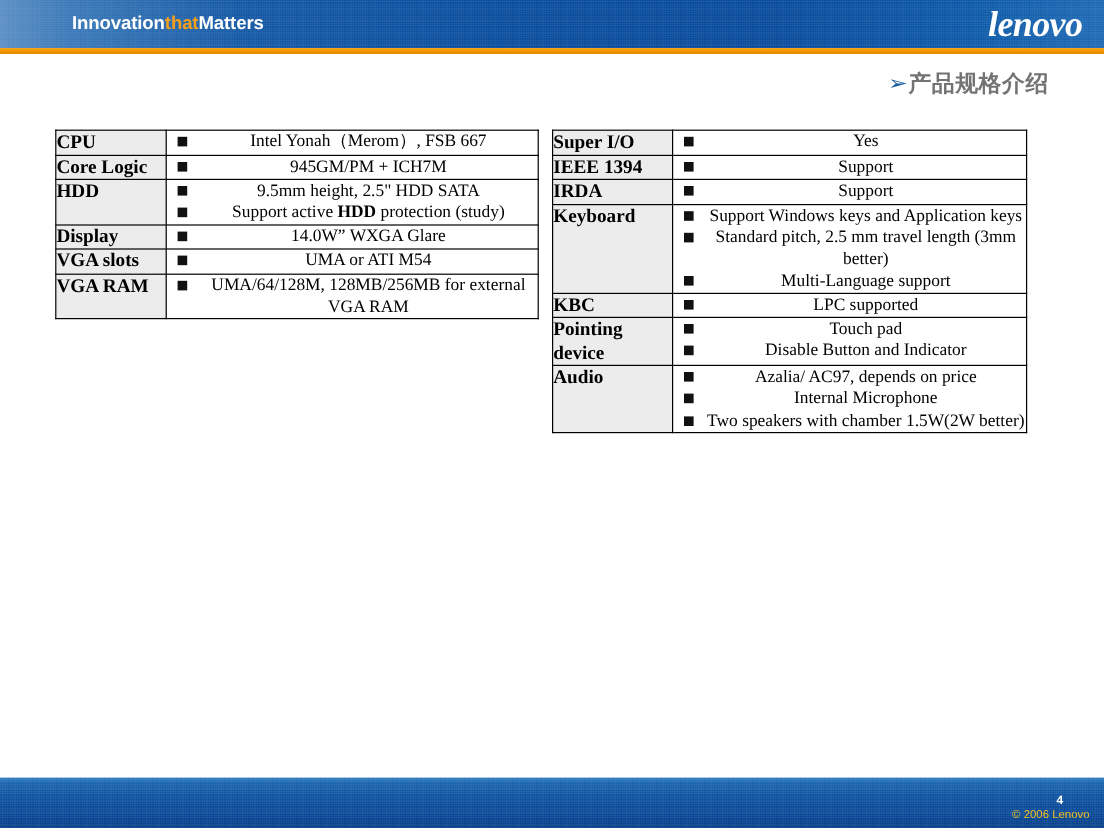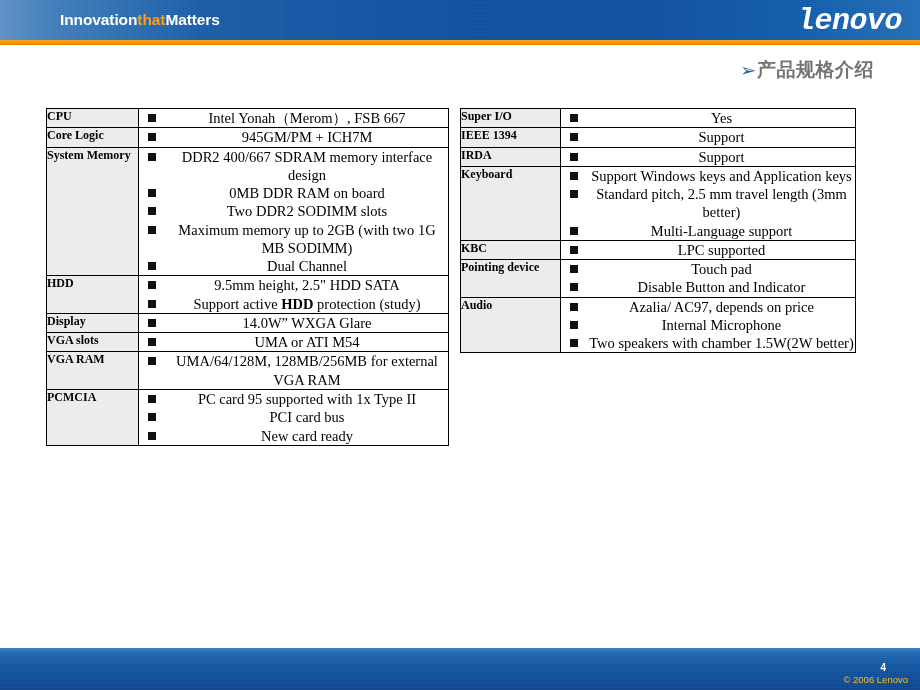--- a/index.html
+++ b/index.html
@@ -43,21 +43,21 @@
     font-weight: bold;
     color: #ffffff;
     letter-spacing: -0.1px;
     white-space: nowrap;
     z-index: 3;
   }
   #tagline .accent { color: #f5a01b; }
   #logo {
     position: absolute;
     right: 18px; top: 4px;
-    font-family: Liberation Mono, monospace;
+    font-family: Liberation Serif, serif;
     font-size: 30px;
     font-weight: bold;
     font-style: italic;
     color: #ffffff;
     letter-spacing: -0.5px;
     z-index: 3;
   }
   #orange-rule {
     position: absolute;
     left: 0; top: 40px;
@@ -98,21 +98,21 @@
   }
   table.spec td {
     border: 1px solid #000000;
     vertical-align: top;
     padding: 0;
   }
   td.label {
     background: #ececec;
     font-family: "Liberation Serif", serif;
     font-weight: bold;
-    font-size: 12px;
+    font-size: 16px;
     color: #000000;
     line-height: 1.22;
     padding: 4px 2px 4px 5px;
   }
   td.content {
     background: #ffffff;
     padding: 4px 4px 4px 0px;
     text-align: center;
   }
   ul.items {
@@ -210,32 +210,20 @@
         </tr>
         <tr>
           <td class="label">Core Logic</td>
           <td class="content">
             <ul class="items">
               <li>945GM/PM + ICH7M</li>
             </ul>
           </td>
         </tr>
         <tr>
-          <td class="label">System Memory</td>
-          <td class="content">
-            <ul class="items">
-              <li>DDR2 400/667 SDRAM memory interface design</li>
-              <li>0MB DDR RAM on board</li>
-              <li>Two DDR2 SODIMM slots</li>
-              <li>Maximum memory up to 2GB (with two 1G MB SODIMM)</li>
-              <li>Dual Channel</li>
-            </ul>
-          </td>
-        </tr>
-        <tr>
           <td class="label">HDD</td>
           <td class="content">
             <ul class="items">
               <li>9.5mm height, 2.5" HDD SATA</li>
               <li>Support active <b>HDD</b> protection (study)</li>
             </ul>
           </td>
         </tr>
         <tr>
           <td class="label">Display</td>
@@ -251,30 +239,20 @@
             <ul class="items">
               <li>UMA or ATI M54</li>
             </ul>
           </td>
         </tr>
         <tr>
           <td class="label">VGA RAM</td>
           <td class="content">
             <ul class="items">
               <li>UMA/64/128M, 128MB/256MB for external VGA RAM</li>
-            </ul>
-          </td>
-        </tr>
-        <tr>
-          <td class="label">PCMCIA</td>
-          <td class="content">
-            <ul class="items">
-              <li>PC card 95 supported with 1x Type II</li>
-              <li>PCI card bus</li>
-              <li>New card ready</li>
             </ul>
           </td>
         </tr>
       </tbody>
   </table>
 
   <table class="spec" id="table-right">
     <colgroup>
         <col style="width:100px">
         <col style="width:295px">

